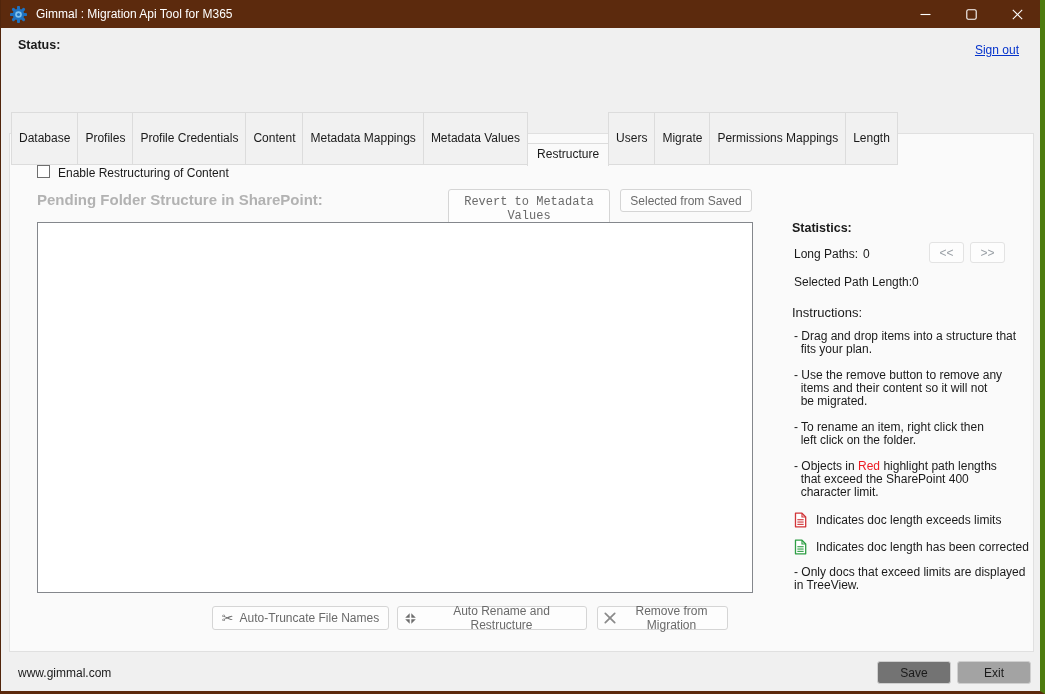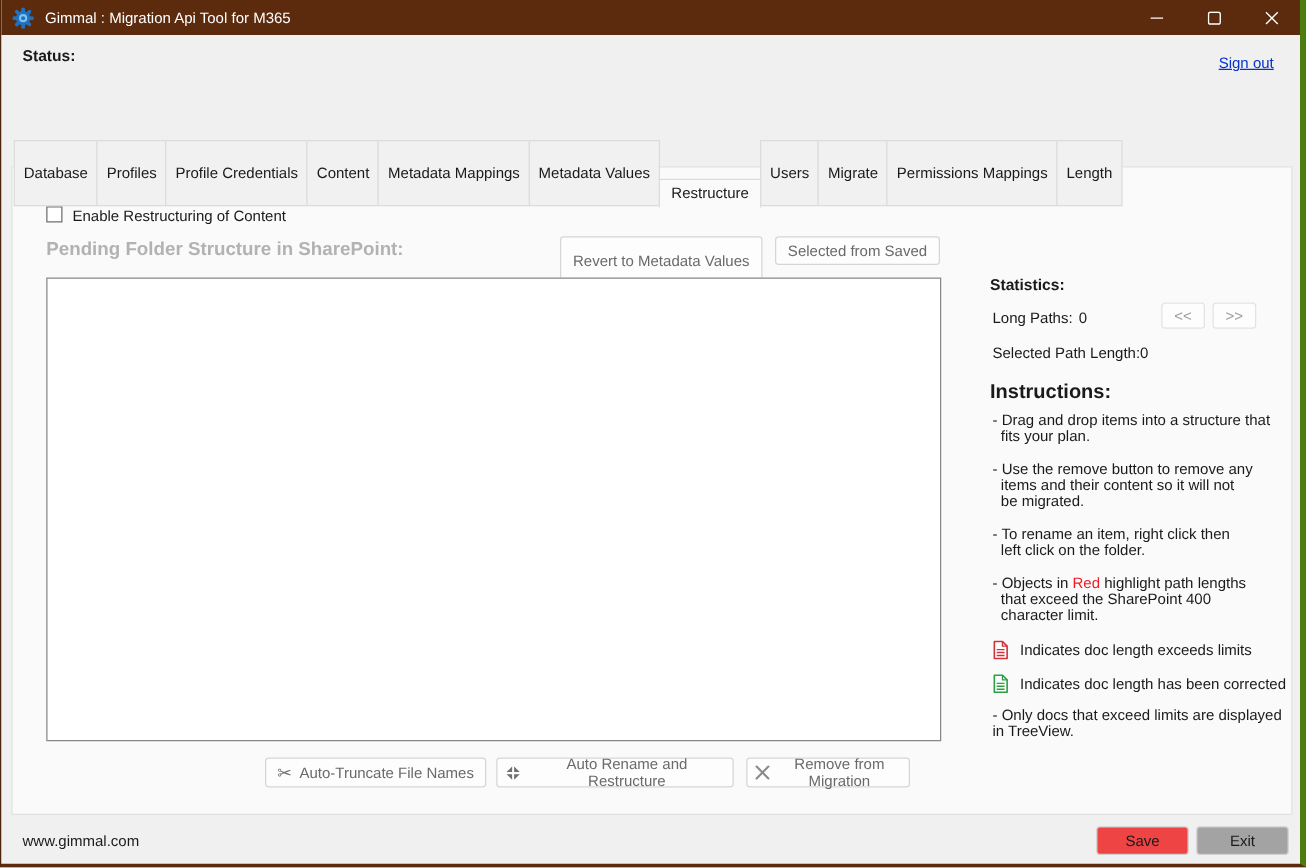--- a/index.html
+++ b/index.html
@@ -31,46 +31,46 @@
     background:#fafafa;border:1px solid #e0e0e0;}
   .abs{position:absolute;}
   
   .checkbox{left:27px;top:31px;width:13px;height:13px;background:#fff;border:1px solid #6e6e6e;box-sizing:border-box;}
   .checkbox-label{left:48px;top:32px;}
   .pending-label{left:27px;top:57px;font-weight:bold;color:#b2b2b2;font-size:15px;}
   
   .btn{position:absolute;background:#fdfdfd;border:1px solid #d5d5d5;border-radius:3px;
     color:#6a6a6a;font-size:12px;font-family:inherit;display:flex;align-items:center;justify-content:center;
     box-sizing:border-box;cursor:default;gap:6px;}
-  .btn-revert{left:438px;top:55px;width:162px;height:40px;}
+  .btn-revert{left:438px;top:55px;width:162px;height:40px;font-family:Liberation Mono, monospace;}
   .btn-refresh{left:610px;top:55px;width:132px;height:23px;}
   
   .tree{left:27px;top:88px;width:716px;height:371px;background:#fff;border:1px solid #84878c;box-sizing:border-box;}
   
   .btn-truncate{left:202px;top:472px;width:177px;height:24px;}
   .btn-rename{left:387px;top:472px;width:190px;height:24px;}
   .btn-remove{left:587px;top:472px;width:131px;height:24px;}
   .scissors{font-size:14px;color:#6e6e6e;line-height:1;}
   
   .h-stats{left:782px;top:87px;font-weight:bold;font-size:12.5px;}
   .lp-label{left:784px;top:113px;}
   .lp-value{left:853px;top:113px;}
   .btn-prev{left:919px;top:108px;width:35px;height:21px;color:#9aa0a6;border-color:#e3e3e3;}
   .btn-next{left:960px;top:108px;width:35px;height:21px;color:#9aa0a6;border-color:#e3e3e3;}
   .spl-label{left:784px;top:141px;}
   .spl-value{left:902px;top:141px;}
-  .h-instr{left:782px;top:171px;font-weight:bold;font-size:16px;}
+  .h-instr{left:782px;top:171px;font-weight:normal;font-size:13px;}
   .instructions{left:784px;top:196px;width:258px;line-height:13px;font-size:12px;}
   .bullet{white-space:pre-wrap;margin:0 0 13px 0;}
   .red-word{color:#ed1c24;}
   .legend-row{display:flex;align-items:center;gap:9px;margin:0 0 11px 0;}
   .legend-row .doc-ic{flex:0 0 auto;display:flex;}
   
   .site-label{position:absolute;left:17px;top:666px;color:#1a1a1a;}
-  .btn-save{position:absolute;left:876px;top:661px;width:74px;height:23px;color:#1a1a1a;background:#ef4444;border:1px solid #cfcfcf;}
+  .btn-save{position:absolute;left:876px;top:661px;width:74px;height:23px;color:#1a1a1a;background:#737373;border:1px solid #cfcfcf;}
   .btn-exit{position:absolute;left:956px;top:661px;width:74px;height:23px;color:#1a1a1a;background:#a3a3a3;border:1px solid #cfcfcf;}
 </style>
 </head>
 <body>
 
 <div class="window">
 
   <div class="titlebar">
     <span class="app-icon">
       <svg viewBox="0 0 16 16" width="17" height="17">

